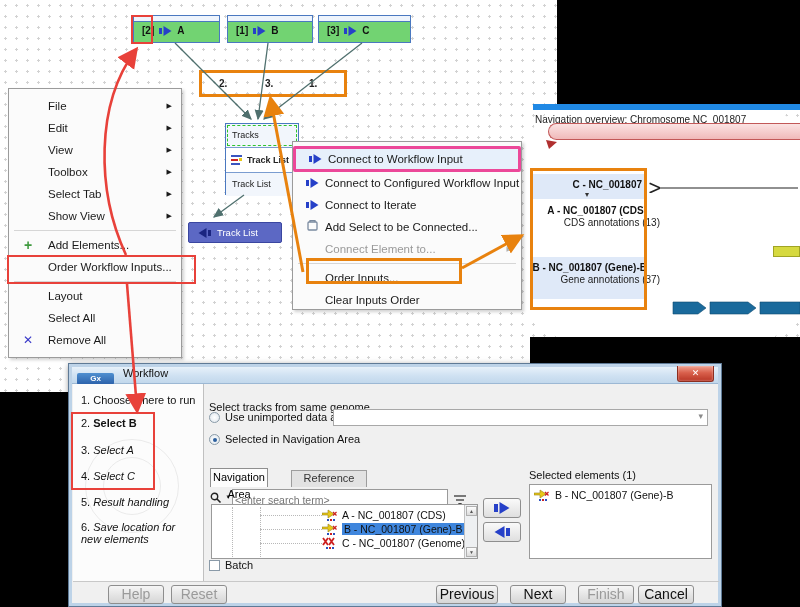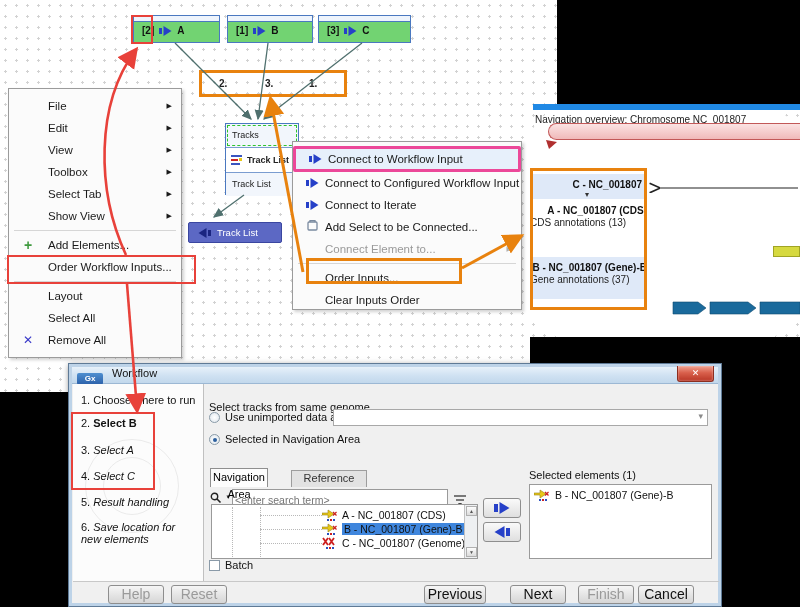--- a/index.html
+++ b/index.html
@@ -28,32 +28,32 @@
   .mi{position:relative;height:22px;line-height:22px;font-size:11.5px;color:#1a1a1a;padding-left:39px;white-space:nowrap;}
   .mi .sub{position:absolute;right:9px;top:0;font-size:7px;}
   .mi .ic{position:absolute;left:8px;top:0;width:22px;text-align:center;}
   .mi.dis{color:#9a9a9a;}
   .mi.hl{background:#e7f0fb;border:3px solid #ec4899;border-radius:2px;box-sizing:border-box;line-height:20px;height:26px;}
   .msep{height:1px;background:#d6d6d6;margin:3px 5px;}
   .mi2{padding-left:32px;}
   
   #navpanel{background:#fff;font-size:10px;color:#111;border-radius:32px;}
   .navtrackname{font-weight:bold;font-size:10px;color:#111;text-align:right;}
-  .navtracksub{font-size:10px;color:#222;text-align:left;}
+  .navtracksub{font-size:10px;color:#222;text-align:right;padding-left:13px;}
   .rowband{background:#dfe9f8;}
   .genearrow{fill:#1a6a9c;stroke:#0d4a70;stroke-width:0.6;}
   
   #dlg{background:#f0f0f0;border:1px solid #5f7a96;box-shadow:inset 0 0 0 3px #bdd3e8,1px 2px 6px rgba(0,0,0,.5);box-sizing:border-box;}
   #dlgtitle{position:absolute;left:3px;top:3px;right:3px;height:16px;
     background:linear-gradient(#e7f1fa,#cfe1f2 55%,#c2d8ec);border-bottom:1px solid #9cb8d4;
     font-size:11px;color:#111;}
   .win-close{position:absolute;width:35px;height:15px;background:linear-gradient(#f0a090,#d9604c 45%,#b83626);
     border:1px solid #8c2e20;border-top:none;border-radius:0 0 3px 3px;color:#fff;font-size:9px;font-weight:bold;
     text-align:center;line-height:14px;box-shadow:inset 0 0 2px rgba(255,255,255,.6);}
-  .gxicon{display:inline-block;width:26px;height:12px;background:linear-gradient(#4f8fd0,#2a5fa8);border-radius:2px;
+  .gxicon{display:inline-block;width:37px;height:12px;background:linear-gradient(#4f8fd0,#2a5fa8);border-radius:2px;
     color:#fff;font-size:8px;font-weight:bold;text-align:center;line-height:12px;vertical-align:-2px;}
   .step{position:absolute;font-size:11px;color:#111;white-space:nowrap;}
   .step i{font-style:italic;}
   .step b{font-style:normal;}
   .dtext{position:absolute;font-size:11px;color:#111;white-space:nowrap;}
   .radio{position:absolute;width:11px;height:11px;border-radius:50%;border:1px solid #8a9ba8;background:radial-gradient(#fff,#dde5ec);box-sizing:border-box;}
   .radio.on::after{content:"";position:absolute;left:2.5px;top:2.5px;width:4px;height:4px;border-radius:50%;background:#2c5f9e;}
   .combo{position:absolute;background:#fff;border:1px solid #a8a8a8;box-sizing:border-box;}
   .combo .car{position:absolute;right:4px;top:1px;color:#8a8a8a;font-size:9px;}
   .tab{position:absolute;font-size:11px;text-align:center;box-sizing:border-box;}
@@ -327,21 +327,21 @@
             <rect x="5" y="10" width="2" height="2" fill="#2a50c0"></rect>
             <rect x="8" y="10" width="2" height="2" fill="#cc2020"></rect>
             <rect x="11" y="10" width="2" height="2" fill="#2a50c0"></rect>
           </svg>
         <span style="margin-left:3px;">B - NC_001807 (Gene)-B</span></div>
     </div>
 
     <div class="abs" style="left:4px;top:217px;width:646px;height:1px;background:#c8c8c8;"></div>
     <div class="btn gray" style="left:39px;top:221px;width:56px;"><span>Help</span></div>
     <div class="btn gray" style="left:102px;top:221px;width:56px;"><span>Reset</span></div>
-    <div class="btn" style="left:355px;top:221px;width:62px;"><span>Previous</span></div>
+    <div class="btn" style="left:367px;top:221px;width:62px;"><span>Previous</span></div>
     <div class="btn" style="left:441px;top:221px;width:56px;"><span>Next</span></div>
     <div class="btn gray" style="left:509px;top:221px;width:56px;"><span>Finish</span></div>
     <div class="btn" style="left:569px;top:221px;width:56px;"><span>Cancel</span></div>
   </div>
 
   <div class="abs rednote" style="left:131px;top:15px;width:22px;height:29px;z-index:45;"></div>
   <div class="abs rednote" style="left:7px;top:255px;width:189px;height:29px;z-index:45;"></div>
   <div class="abs rednote" style="left:71px;top:412px;width:84px;height:78px;z-index:45;"></div>
   <div class="abs orangebox" style="left:306px;top:258px;width:156px;height:26px;z-index:45;"></div>
   <div class="abs orangebox" style="left:530px;top:168px;width:117px;height:142px;z-index:45;"></div>

